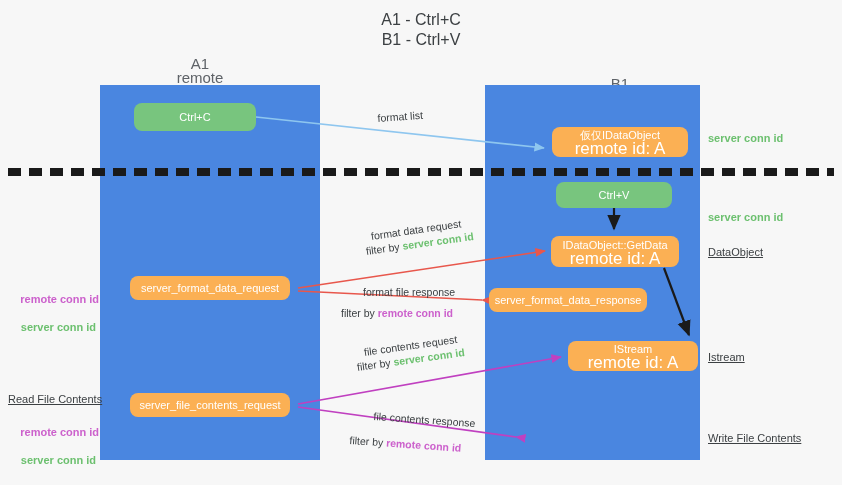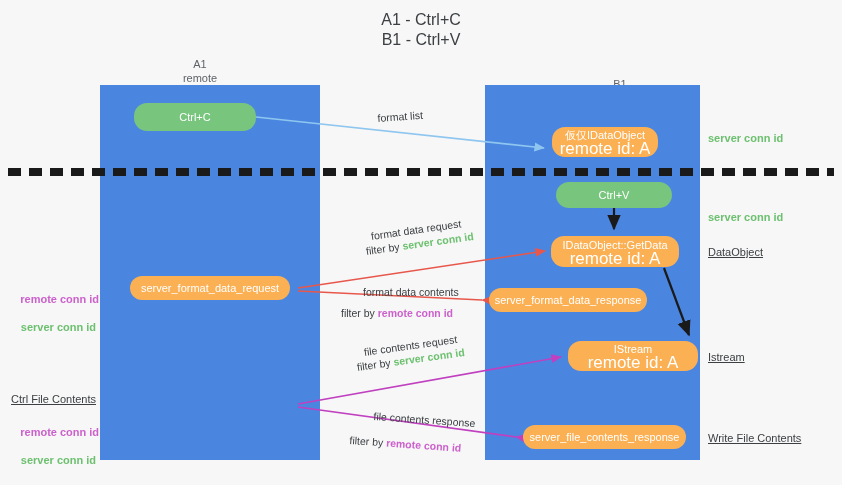--- a/index.html
+++ b/index.html
@@ -18,47 +18,47 @@
   #title{
     left:0;top:10px;width:842px;
     text-align:center;
     font-size:16px;line-height:20px;
     color:#3c4043;
     white-space:pre;
   }
 
   
   .col-head{
-    text-align:center;font-size:11px;line-height:14px;color:#5f6368;
+    text-align:center;font-size:15px;line-height:14px;color:#5f6368;
     white-space:pre;
   }
   #head-a1{left:120px;top:57px;width:160px;}
   #head-b1{left:530px;top:57px;width:180px;margin-top:20px;}
 
   
   .lane{background:#4a86e0;}
   #lane-a{left:100px;top:85px;width:220px;height:375px;}
   #lane-b{left:485px;top:85px;width:215px;height:375px;}
 
   
   .box{
     box-sizing:border-box;
     display:flex;flex-direction:column;
     align-items:center;justify-content:center;
     color:#ffffff;text-align:center;
     font-size:11px;line-height:13px;
-    border-radius:13px;
+    border-radius:8px;
     white-space:pre;
   }
   .box .l2{font-size:17px;}
   .green{background:#78c57e;}
   .orange{background:#fbb054;}
 
   #box-ctrlc{left:134px;top:103px;width:122px;height:28px;}
-  #box-idataobject{left:552px;top:127px;width:106px;height:30px;}
+  #box-idataobject{left:552px;top:127px;width:136px;height:30px;}
   #box-ctrlv{left:556px;top:182px;width:116px;height:26px;}
   #box-getdata{left:551px;top:236px;width:128px;height:31px;text-align:center;}
   #box-sfdreq{left:130px;top:276px;width:160px;height:24px;}
   #box-sfdresp{left:489px;top:288px;width:158px;height:24px;}
   #box-istream{left:568px;top:341px;width:130px;height:30px;}
   #box-sfcreq{left:130px;top:393px;width:160px;height:24px;}
   #box-sfcresp{left:523px;top:425px;width:163px;height:24px;}
 
   
   .side{font-size:11px;line-height:14px;white-space:pre;}
@@ -154,47 +154,47 @@
 
   <div class="abs box orange" id="box-sfdresp"><span>server_format_data_response</span></div>
 
   <div class="abs box orange" id="box-sfdreq"><span>server_format_data_request</span></div>
 
   <div class="abs box orange" id="box-istream">
     <span>IStream</span>
     <span class="l2">remote id: A</span>
   </div>
 
-
-  <div class="abs box orange" id="box-sfcresp"><span>server_file_contents_response</span></div>
+  <div class="abs box orange" id="box-sfcreq"><span>server_file_contents_request</span></div>
+
 
   <div class="abs side green-t" id="lbl-srv1">server conn id</div>
   <div class="abs side green-t" id="lbl-srv2">server conn id</div>
   <div class="abs side dark-t" id="lbl-dataobject">DataObject</div>
   <div class="abs side dark-t" id="lbl-istream">Istream</div>
   <div class="abs side dark-t" id="lbl-writefc">Write File Contents</div>
 
   <div class="abs side" id="lbl-left-conn1">
     <span class="magenta-t">remote conn id</span><br>
     <span class="green-t">server conn id</span>
   </div>
 
-  <div class="abs side dark-t" id="lbl-readfc">Ctrl File Contents</div>
+  <div class="abs side dark-t" id="lbl-readfc">Read File Contents</div>
 
   <div class="abs side" id="lbl-left-conn2">
     <span class="magenta-t">remote conn id</span><br>
     <span class="green-t">server conn id</span>
   </div>
 
   <div class="abs edge-lbl" id="el-formatlist">format list</div>
 
   <div class="abs edge-lbl" id="el-fdreq">format data request</div>
   <div class="abs edge-lbl" id="el-fdreq2"><span>filter by </span><span class="green-t">server conn id</span></div>
 
-  <div class="abs edge-lbl" id="el-fdresp">format data contents</div>
+  <div class="abs edge-lbl" id="el-fdresp">format file response</div>
   <div class="abs edge-lbl" id="el-fdresp2"><span>filter by </span><span class="magenta-t">remote conn id</span></div>
 
   <div class="abs edge-lbl" id="el-fcreq">file contents request</div>
   <div class="abs edge-lbl" id="el-fcreq2"><span>filter by </span><span class="green-t">server conn id</span></div>
 
   <div class="abs edge-lbl" id="el-fcresp">file contents response</div>
   <div class="abs edge-lbl" id="el-fcresp2"><span>filter by </span><span class="magenta-t">remote conn id</span></div>
 
   <div class="abs" id="divider"></div>
 

